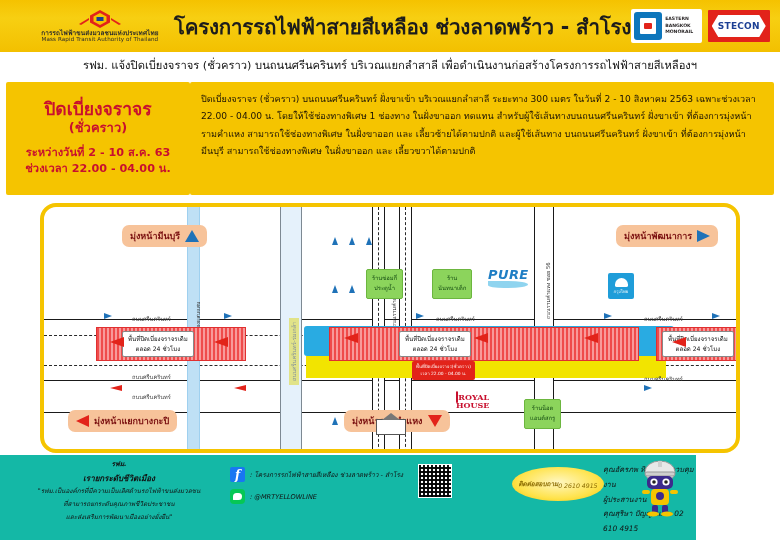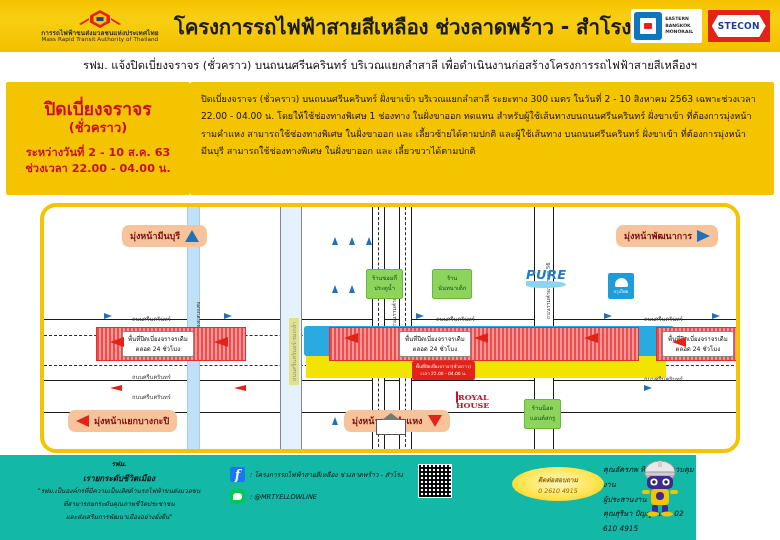--- a/index.html
+++ b/index.html
@@ -169,21 +169,21 @@
     background: #8fd4ef; border-radius: 0 50% 50% 40%;
   }
   .poi-ktb {
     position: absolute; width: 26px; height: 26px; background: #1f9dd9;
     border-radius: 2px; display: flex; flex-direction: column;
     align-items: center; justify-content: center;
   }
   .poi-ktb .k { width: 13px; height: 9px; background: #fff; border-radius: 7px 7px 2px 2px; }
   .poi-ktb .t { font-size: 4.4px; color: #fff; margin-top: 1px; }
   .poi-royal {
-    position: absolute; text-align: left; line-height: 1.02;
+    position: absolute; text-align: center; line-height: 1.02;
     font-size: 8px; font-weight: bold; color: #c8102e; font-family: "DejaVu Serif", serif;
   }
   .poi-royal .hat {
     width: 15px; height: 8px; margin: 0 auto 1px;
     border: 1px solid #c8102e; border-radius: 2px 2px 0 0; background: #fff;
   }
   .bldg {
     position: absolute; border: 1px solid #555; background: #fff;
   }
   .bldg-roof {
@@ -216,21 +216,21 @@
   .qr {
     position: absolute; left: 418px; top: 9px; width: 34px; height: 34px;
     background:
       repeating-linear-gradient(90deg,#111 0 2px,#fff 2px 4px),
       repeating-linear-gradient(0deg,#111 0 2px,#fff 2px 4px);
     background-blend-mode: multiply; border: 1px solid #fff;
   }
   .f-contact-badge {
     position: absolute; left: 512px; top: 12px; width: 92px; height: 34px;
     background: radial-gradient(ellipse at 50% 45%, #fff7c2 0%, #ffe34d 60%, #f5c400 100%);
-    border-radius: 50%; display: flex; flex-direction: column;
+    border-radius: 50%; display: flex; flex-direction: row;
     align-items: center; justify-content: center; color: #8a6a00;
   }
   .f-contact-badge .a { font-size: 6.4px; font-weight: bold; }
   .f-contact-badge .b { font-size: 6.2px; margin-top: 2px; }
   .f-contact { position: absolute; left: 575px; top: 8px; font-size: 7.4px; color: #111; line-height: 2.0; margin-left: 28px; }
   .mascot { position: absolute; right: 12px; top: 4px; width: 48px; height: 58px; }
   .footer-bar {
     position: absolute; left: 0; bottom: 0; width: 780px; height: 24px;
     background: #f5c400; display: flex; align-items: center;
     justify-content: space-between; padding: 0 14px;
@@ -390,21 +390,21 @@
         <span>ประตูน้ำ</span>
       </div>
       <div class="shop" style="left:388px;top:62px">
         <span>ร้าน</span><br>
         <span>นันทนาเด็ก</span>
       </div>
       <div class="shop" style="left:480px;top:192px">
         <span>ร้านน็อต</span><br>
         <span>แอนด์สกรู</span>
       </div>
-      <div class="poi-pure" style="left:482px;top:60px">PURE</div>
+      <div class="poi-pure" style="left:444px;top:60px">PURE</div>
       <div class="poi-ktb" style="left:564px;top:66px">
         <span class="k"></span>
         <span class="t">กรุงไทย</span>
       </div>
       <div class="poi-royal" style="left:412px;top:186px">
         <span class="hat"></span>
         <span>ROYAL</span><br>
         <span>HOUSE</span>
       </div>
       <div class="bldg" style="left:332px;top:212px;width:30px;height:16px"></div>

